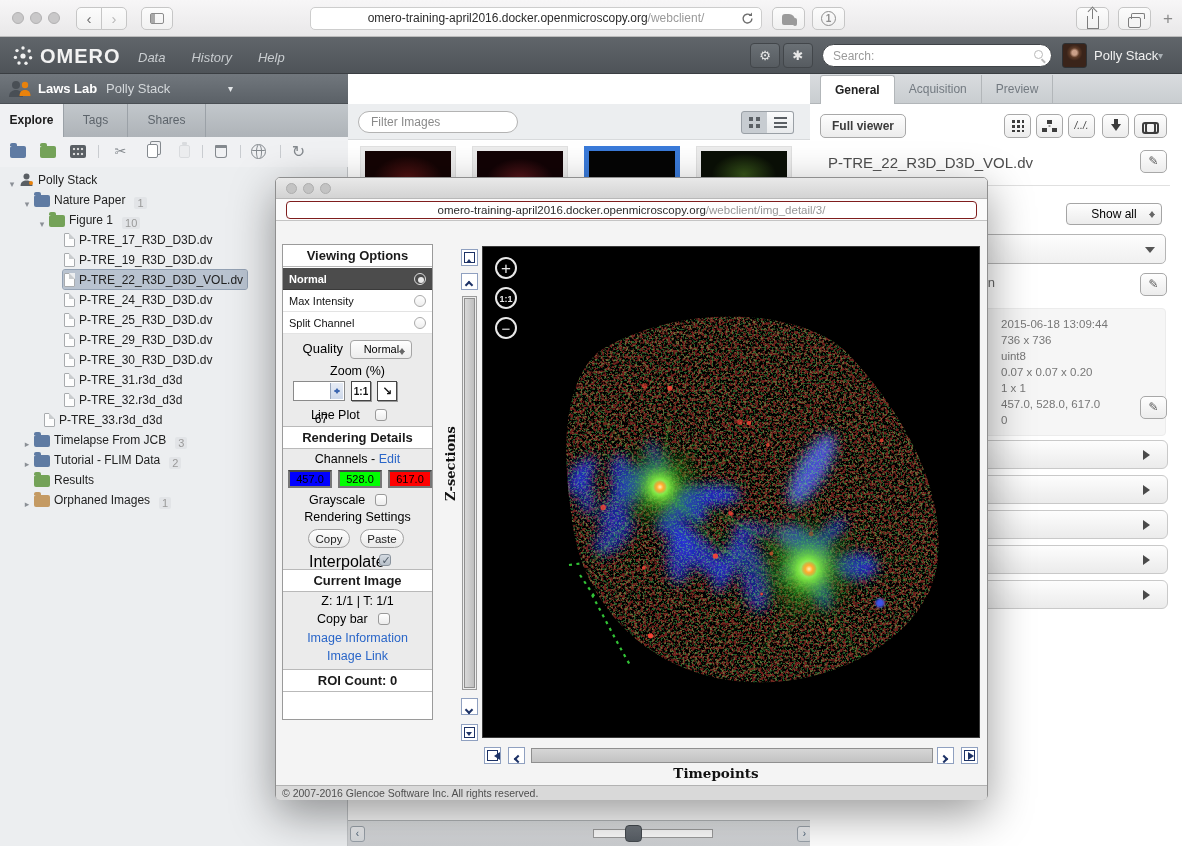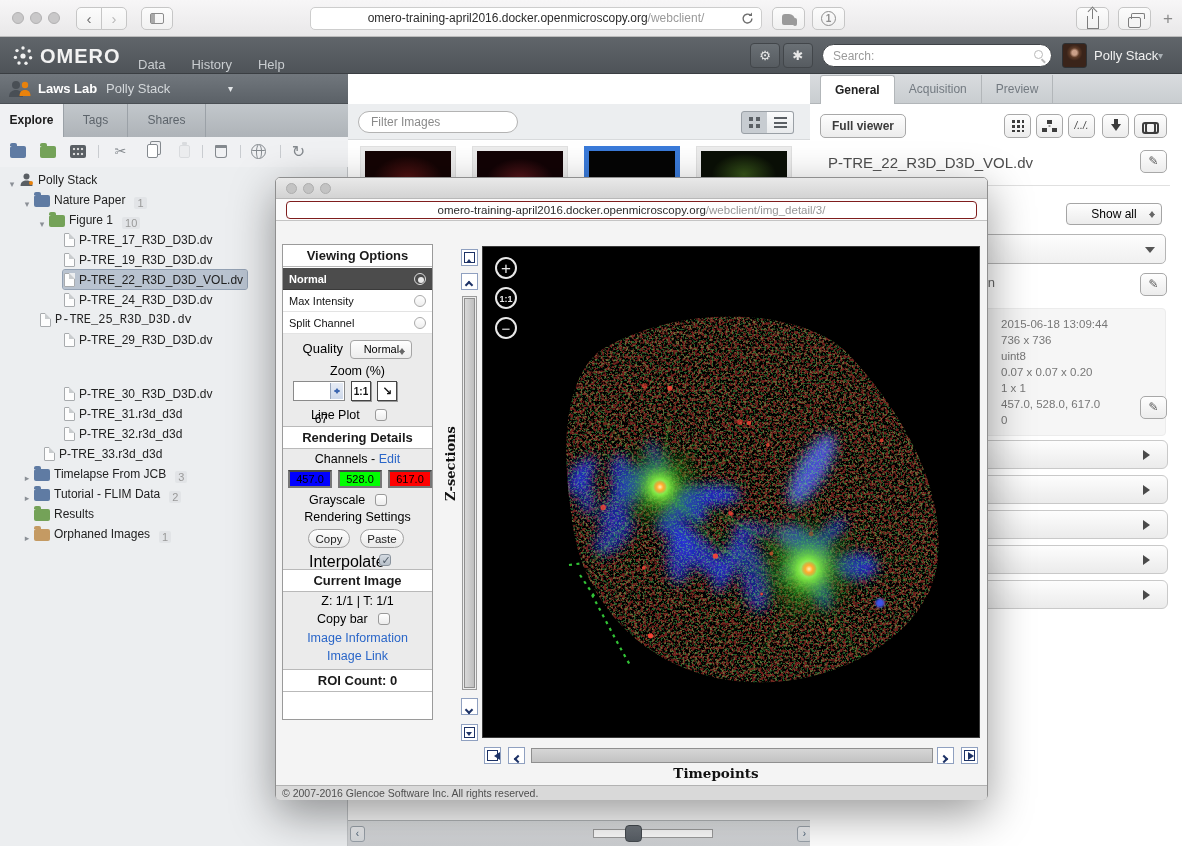--- a/index.html
+++ b/index.html
@@ -38,21 +38,21 @@
   .tabsic::before { content:""; position:absolute; left:2px; top:-5px; width:12px; height:5px;
     border:1.5px solid #7d7d7d; border-bottom:none; border-radius:2px 2px 0 0; }
   #newtab { right:2px; top:6px; width:24px; height:26px; color:#8a8a8a; font-size:17px; text-align:center; line-height:25px; }
 
   
   #omero-bar { left:0; top:37px; width:1182px; height:37px;
     background:linear-gradient(#60656a,#4e5358); border-bottom:1px solid #3a3e42; }
   #omero-logo { left:12px; top:6px; height:26px; display:flex; align-items:center; gap:6px;
     color:#f2f2f2; font-size:20px; font-weight:bold; letter-spacing:1px; }
   .menu-item { display:inline-block; color:#c9cdd0; font-size:13px; margin-right:26px; cursor:default; }
-  #omero-menus { left:138px; top:18px; }
+  #omero-menus { left:138px; top:11px;font-style:italic; }
   .hdrbtn { top:6px; width:30px; height:25px; background:linear-gradient(#6a7075,#565b60);
     border:1px solid #42464a; border-radius:4px; color:#e8e8e8; text-align:center; font-size:13px; line-height:24px; }
   #search-pill { left:822px; top:7px; width:230px; height:23px; background:#fff; border-radius:12px;
     border:1px solid #3f4347; }
   #search-input { width:190px; height:19px; margin:1px 0 0 10px; border:none; outline:none; font-size:12px; color:#333; background:transparent;}
   #search-input::placeholder { color:#9a9a9a; }
   .magic { right:8px; top:5px; width:9px; height:9px; border:1.5px solid #b9b9b9; border-radius:50%; }
   .magic::after { content:""; position:absolute; right:-4px; bottom:-3px; width:5px; height:1.5px;
     background:#b9b9b9; transform:rotate(45deg); }
   #avatar { left:1062px; top:6px; width:25px; height:25px; border-radius:3px; border:1px solid #2e3134;
@@ -376,29 +376,29 @@
             <span>P-TRE_19_R3D_D3D.dv</span>
           </span></div>
         <div class="tree-row sel" style="padding-left: 51px;"><span class="caret"></span><span class="hl">
             <span class="ticon file"></span>
             <span>P-TRE_22_R3D_D3D_VOL.dv</span>
           </span></div>
         <div class="tree-row" style="padding-left: 51px;"><span class="caret"></span><span class="hl">
             <span class="ticon file"></span>
             <span>P-TRE_24_R3D_D3D.dv</span>
           </span></div>
-        <div class="tree-row" style="padding-left: 27px; font-family: Liberation Mono, monospace;"><span class="caret"></span><span class="hl">
+        <div class="tree-row" style="padding-left: 51px;"><span class="caret"></span><span class="hl">
             <span class="ticon file"></span>
             <span>P-TRE_25_R3D_D3D.dv</span>
           </span></div>
         <div class="tree-row" style="padding-left: 51px;"><span class="caret"></span><span class="hl">
             <span class="ticon file"></span>
             <span>P-TRE_29_R3D_D3D.dv</span>
           </span></div>
-        <div class="tree-row" style="padding-left: 51px; margin-top: 34px;"><span class="caret"></span><span class="hl">
+        <div class="tree-row" style="padding-left: 51px;"><span class="caret"></span><span class="hl">
             <span class="ticon file"></span>
             <span>P-TRE_30_R3D_D3D.dv</span>
           </span></div>
         <div class="tree-row" style="padding-left: 51px;"><span class="caret"></span><span class="hl">
             <span class="ticon file"></span>
             <span>P-TRE_31.r3d_d3d</span>
           </span></div>
         <div class="tree-row" style="padding-left: 51px;"><span class="caret"></span><span class="hl">
             <span class="ticon file"></span>
             <span>P-TRE_32.r3d_d3d</span>

